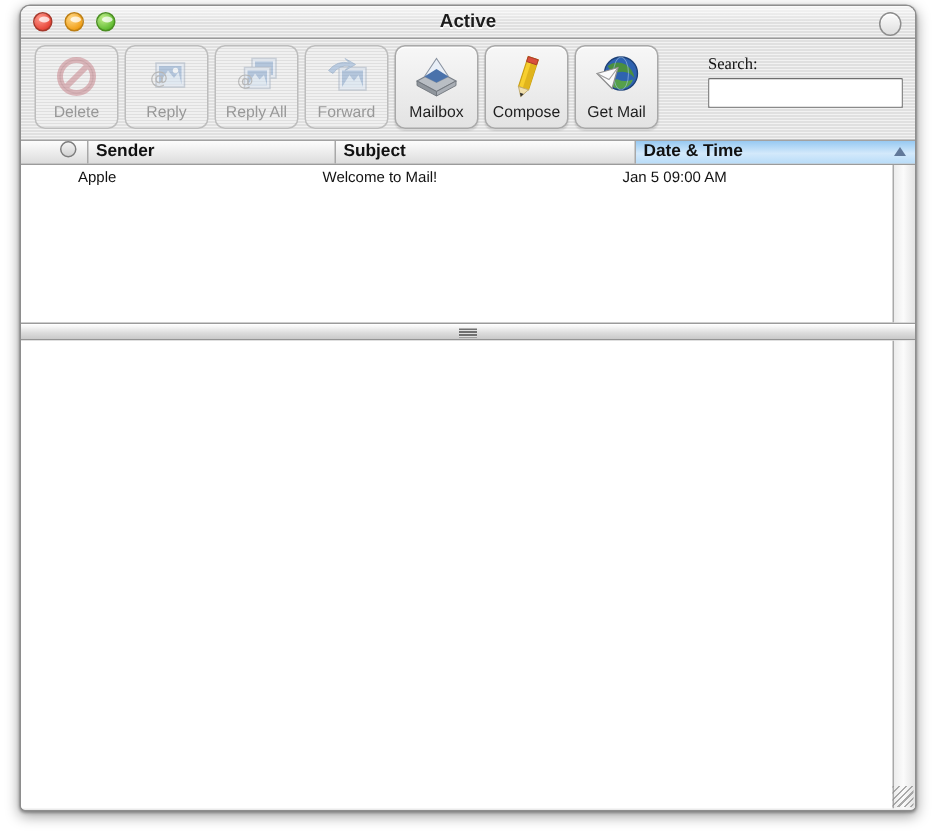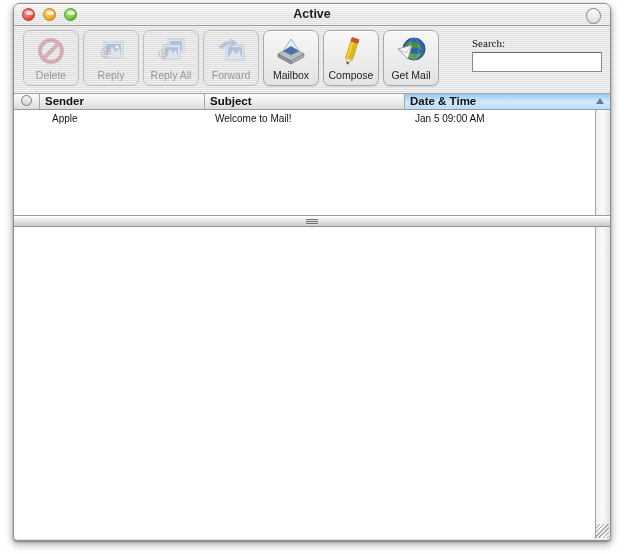--- a/index.html
+++ b/index.html
@@ -205,20 +205,21 @@
     border-bottom: 1px solid #9b9b9b;
     box-sizing: border-box;
     overflow: hidden;
   }
   .col-headers {
     display: flex;
     height: 16px;
     border-bottom: 1px solid #9b9b9b;
     background: linear-gradient(to bottom, #fdfdfd, #dcdcdc);
     box-sizing: border-box;
+    padding-left: 19px;
   }
   .col {
     position: relative;
     height: 15px;
     line-height: 15px;
     font-size: 11.5px;
     font-weight: bold;
     color: #111111;
     padding-left: 5px;
     border-right: 1px solid #a8a8a8;

